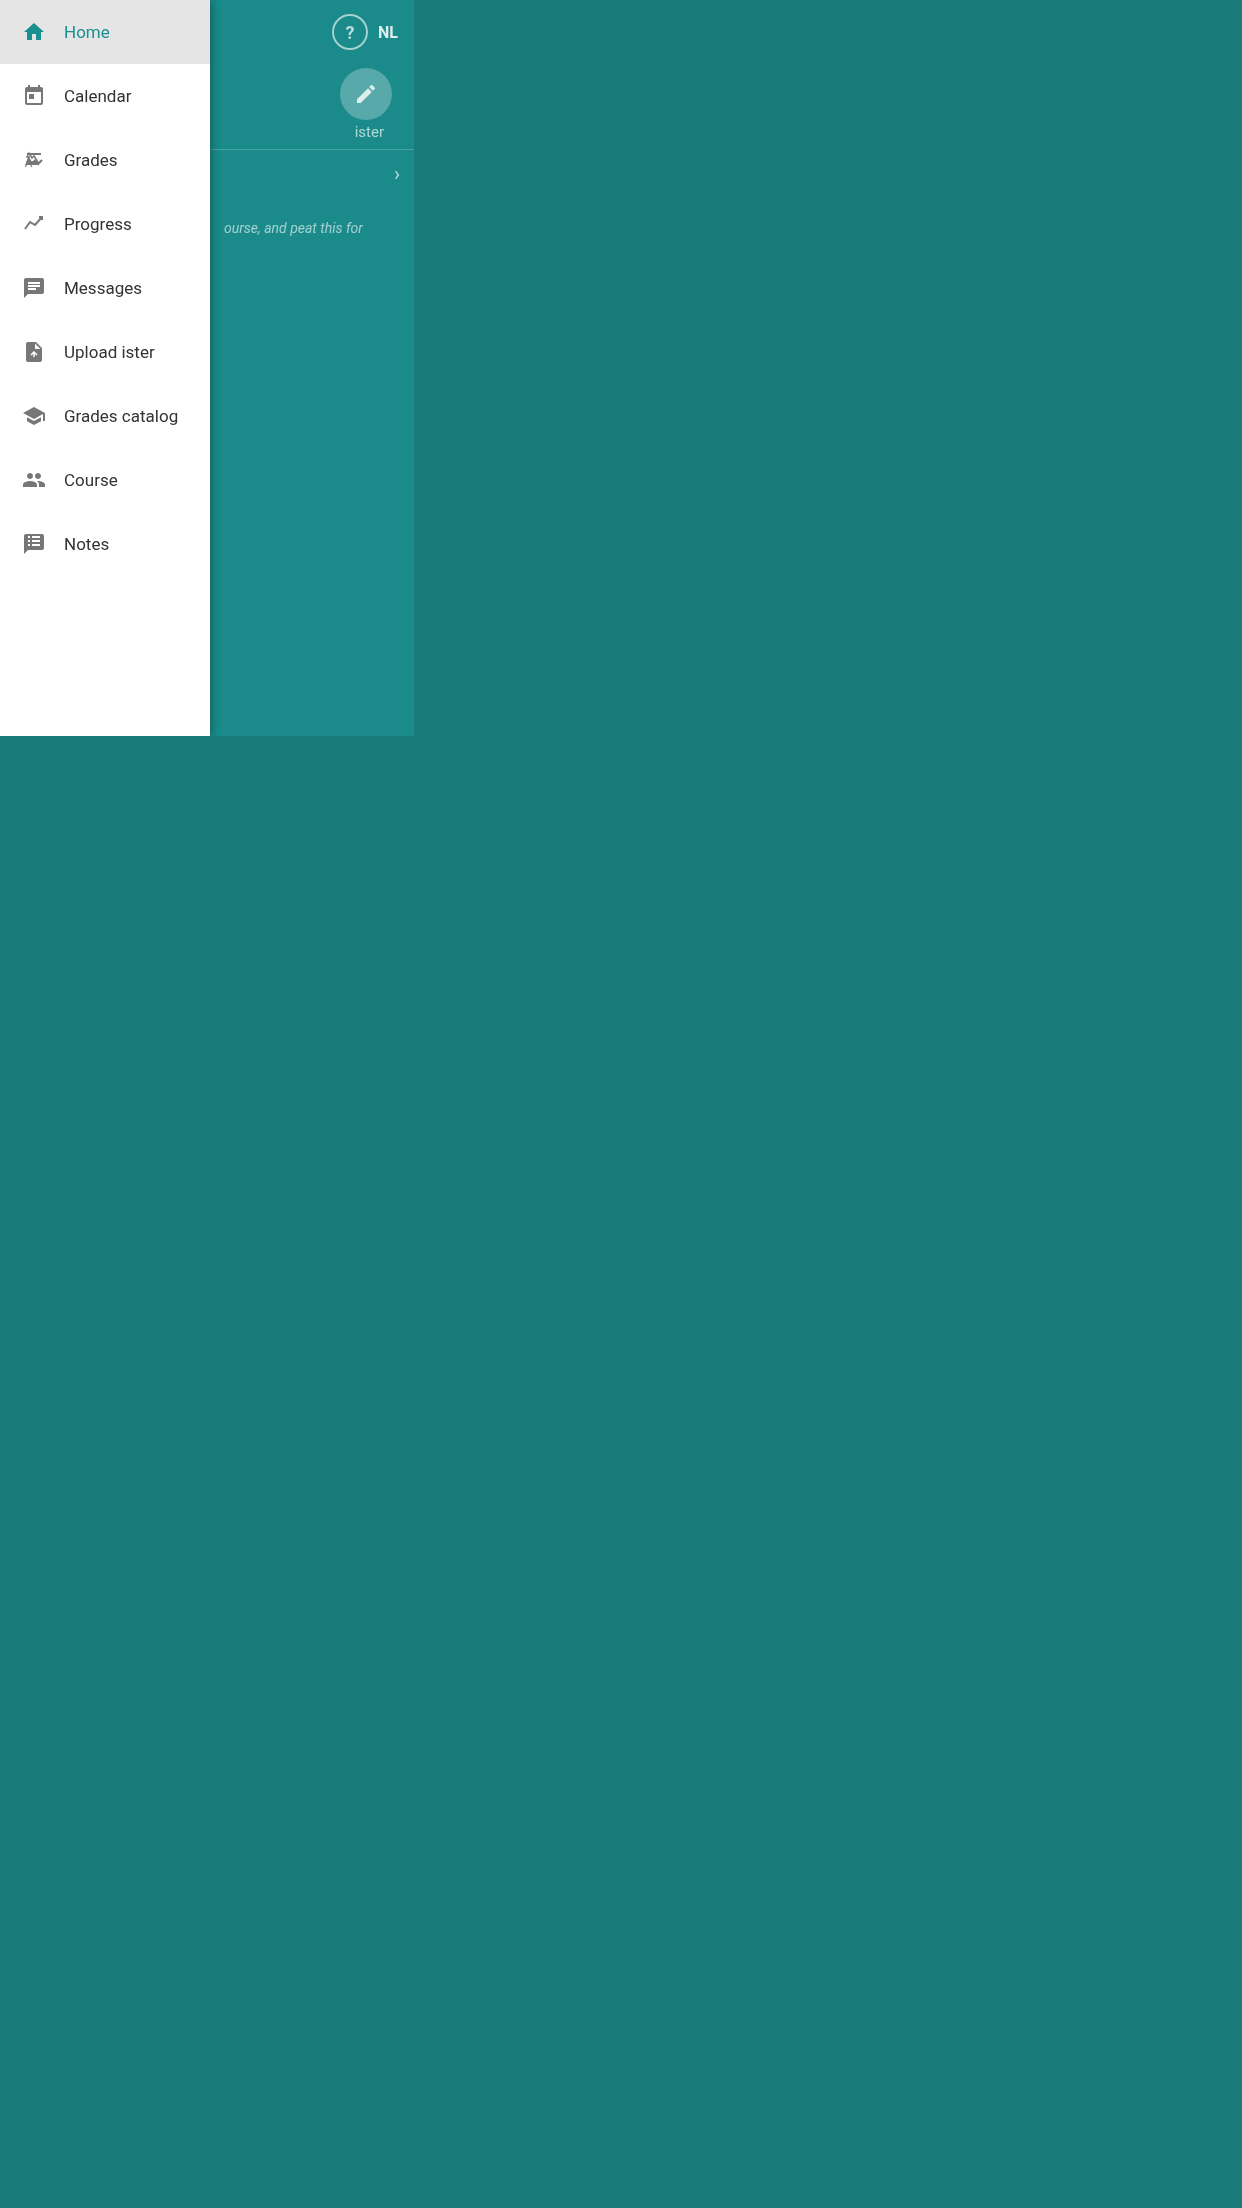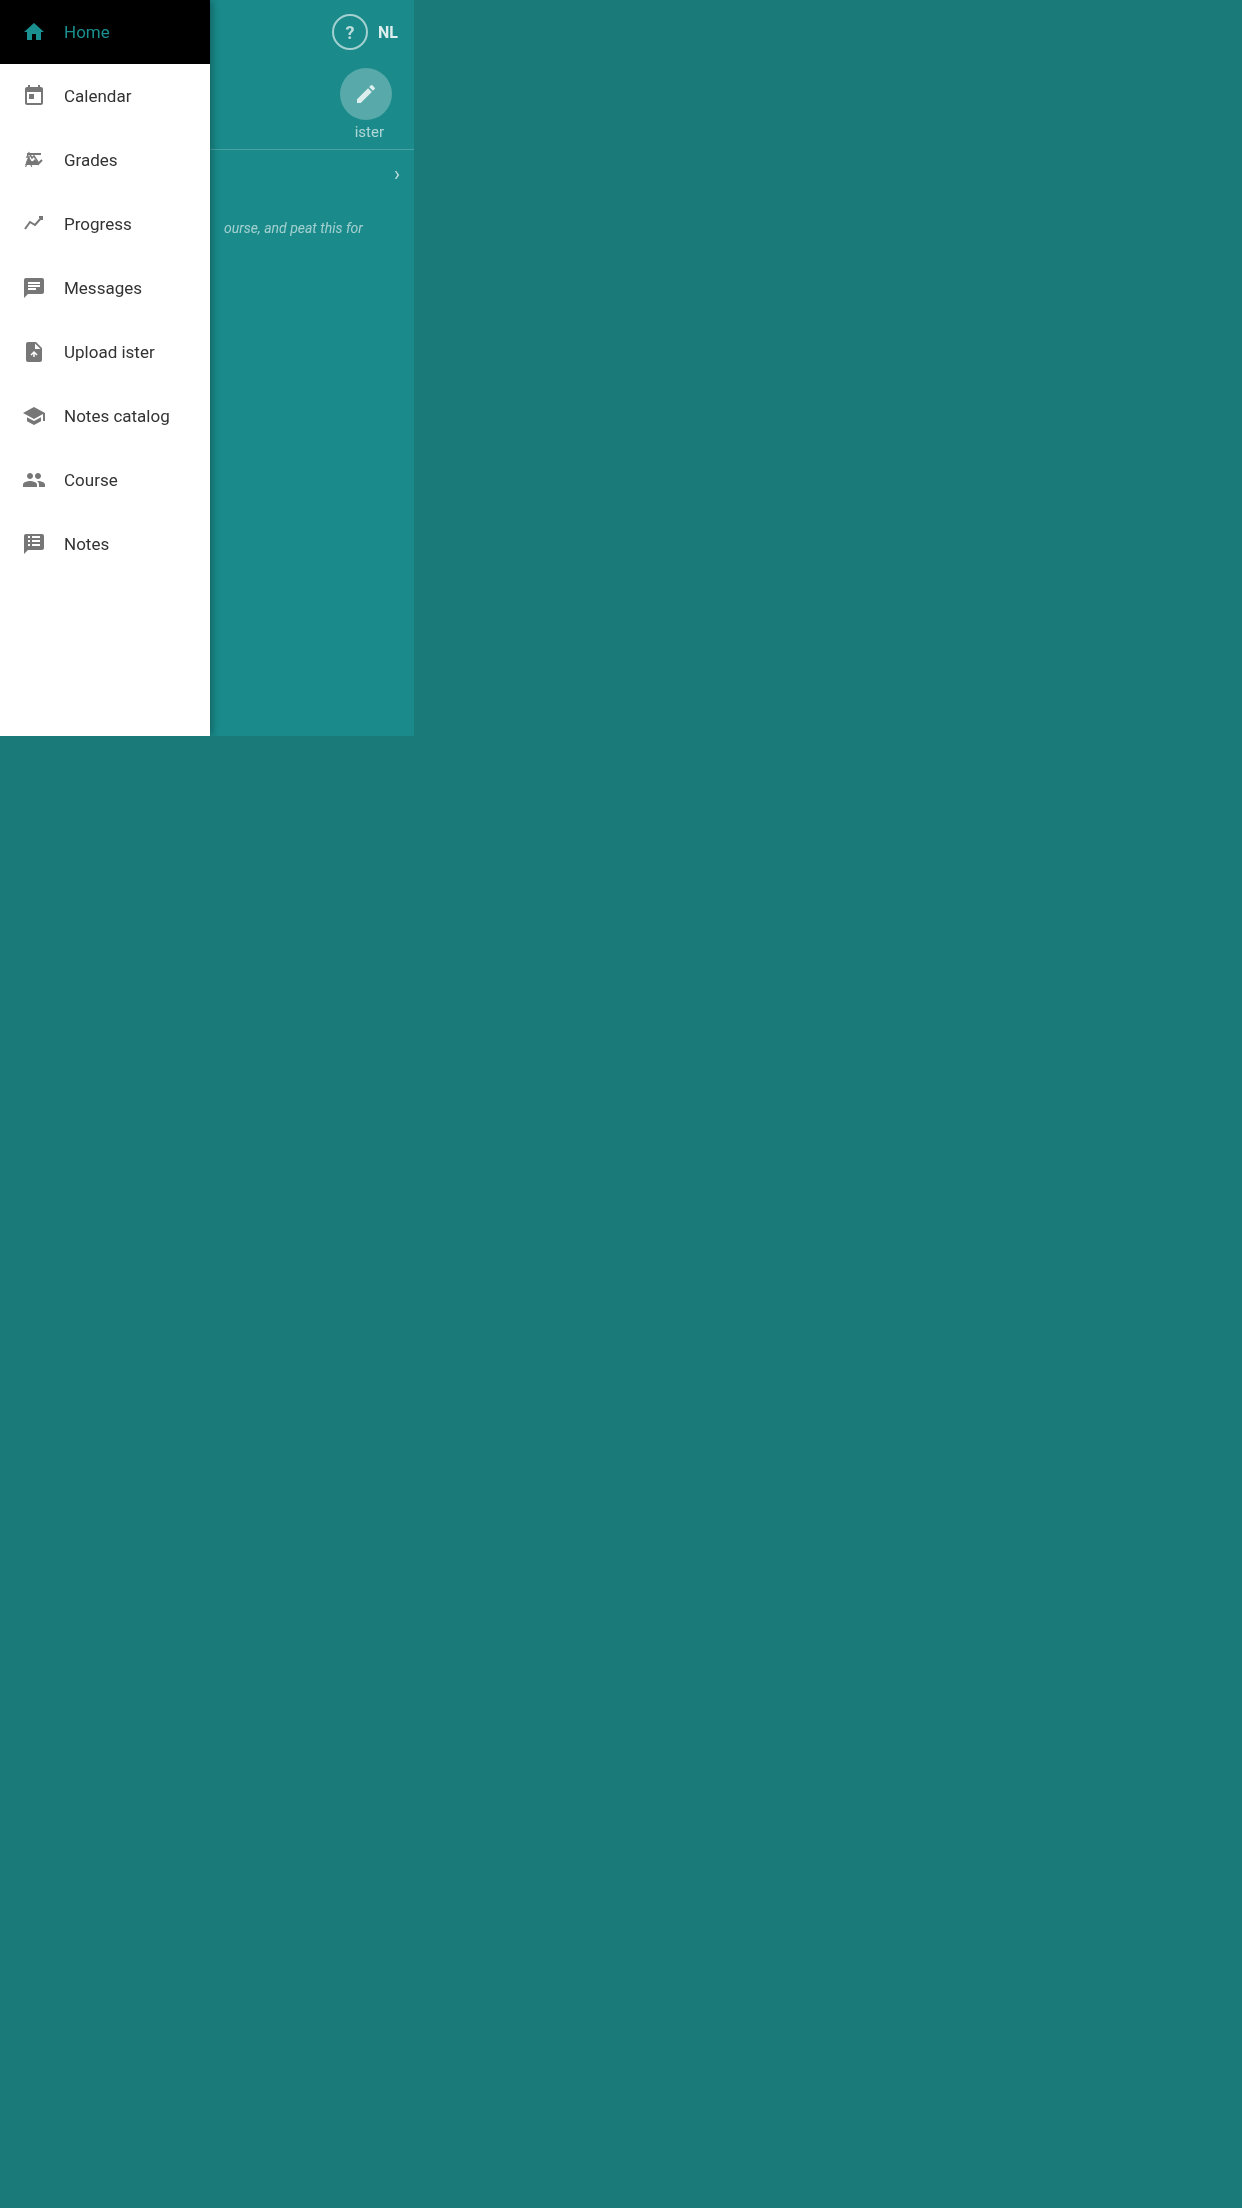--- a/index.html
+++ b/index.html
@@ -37,21 +37,21 @@
 
     .drawer-item {
       display: flex;
       align-items: center;
       padding: 18px 20px;
       cursor: pointer;
       transition: background 0.15s;
     }
 
     .drawer-item.active {
-      background: #000000;
+      background: #e5e5e5;
     }
 
     .drawer-item .icon {
       width: 28px;
       height: 28px;
       display: flex;
       align-items: center;
       justify-content: center;
       margin-right: 16px;
       flex-shrink: 0;
@@ -225,21 +225,21 @@
       <span class="label">Upload ister</span>
     </div>
 
 
     <div class="drawer-item">
       <span class="icon icon-gray">
         <svg width="24" height="24" viewBox="0 0 24 24" fill="#777">
           <path d="M12 3L1 9l11 6 9-4.91V17h2V9L12 3zM5 13.18v4L12 21l7-3.82v-4L12 17l-7-3.82z"></path>
         </svg>
       </span>
-      <span class="label">Notes catalog</span>
+      <span class="label">Grades catalog</span>
     </div>
 
     <div class="drawer-item">
       <span class="icon icon-gray">
         <svg width="24" height="24" viewBox="0 0 24 24" fill="#777">
           <path d="M16 11c1.66 0 2.99-1.34 2.99-3S17.66 5 16 5c-1.66 0-3 1.34-3 3s1.34 3 3 3zm-8 0c1.66 0 2.99-1.34 2.99-3S9.66 5 8 5C6.34 5 5 6.34 5 8s1.34 3 3 3zm0 2c-2.33 0-7 1.17-7 3.5V19h14v-2.5c0-2.33-4.67-3.5-7-3.5zm8 0c-.29 0-.62.02-.97.05 1.16.84 1.97 1.97 1.97 3.45V19h6v-2.5c0-2.33-4.67-3.5-7-3.5z"></path>
         </svg>
       </span>
       <span class="label">Course</span>
     </div>

